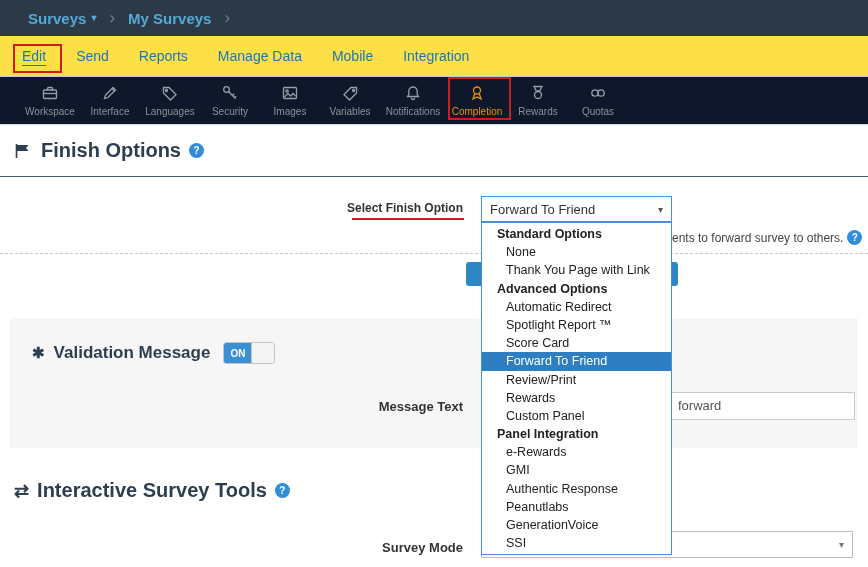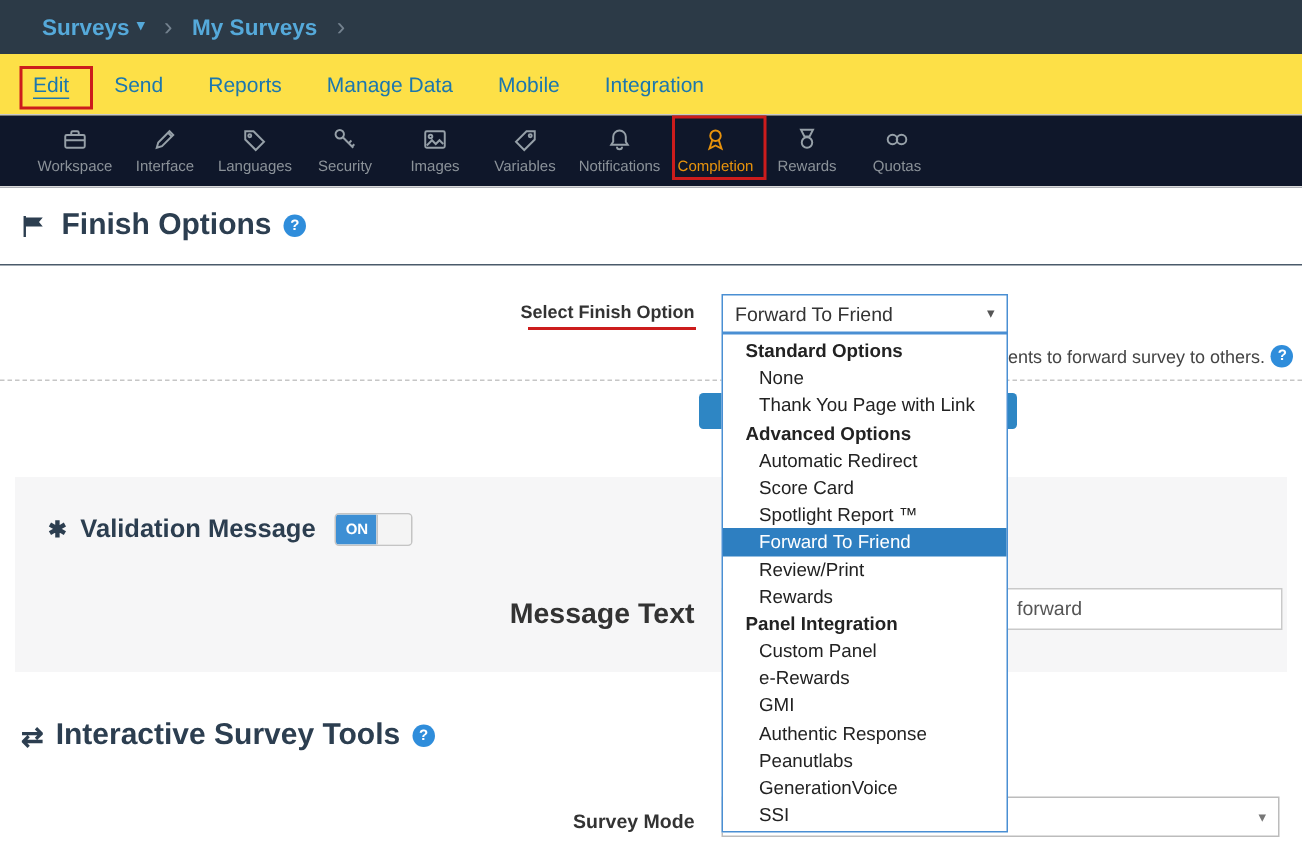--- a/index.html
+++ b/index.html
@@ -35,21 +35,21 @@
   .heading-icon{color:var(--heading_text,#2c3e50);display:flex;align-items:center;}
   .glyph-icon{font-size:18px;font-weight:700;color:var(--heading_text,#2c3e50);line-height:1;}
   .heading-title{font-size:20px;font-weight:700;color:var(--heading_text,#2c3e50);}
   .help-badge{width:15px;height:15px;border-radius:50%;background:var(--accent_blue,#2f8ddb);color:#fff;font-size:10px;font-weight:700;display:flex;align-items:center;justify-content:center;cursor:pointer;flex:0 0 auto;}
   .rule{position:absolute;left:0;width:100%;border-top:1px solid #4a5a6a;}
   #rule-finish{top:176px;}
 
   
   .field-label{position:absolute;text-align:right;font-weight:700;color:#333;z-index:3;}
   #select-finish-label{top:201px;left:240px;width:223px;font-size:12px;}
-  #message-text-label{top:399px;left:300px;width:163px;font-size:19px;}
+  #message-text-label{top:399px;left:300px;width:163px;font-size:13px;}
   #survey-mode-label{top:540px;left:300px;width:163px;font-size:13px;}
 
   
   .select-box{position:absolute;top:196px;left:481px;width:191px;height:26px;background:#fff;border:1px solid #4a8fd3;z-index:21;display:flex;align-items:center;padding:0 8px;font-size:13px;color:#333;cursor:pointer;}
   .select-box .sel-caret{margin-left:auto;font-size:10px;color:#555;}
 
   
   .help-fragment{position:absolute;top:230px;left:672px;font-size:12px;color:#444;display:flex;align-items:center;gap:4px;z-index:5;white-space:nowrap;}
 
   .dashed-rule{position:absolute;top:253px;left:0;width:100%;border-top:1px dashed #c6c6c6;z-index:1;}
@@ -260,27 +260,27 @@
     <span>Forward To Friend</span>
     <span class="sel-caret">▾</span>
   </div>
 
   <div class="dd-list">
     <div class="dd-row header">Standard Options</div>
     <div class="dd-row">None</div>
     <div class="dd-row">Thank You Page with Link</div>
     <div class="dd-row header">Advanced Options</div>
     <div class="dd-row">Automatic Redirect</div>
+    <div class="dd-row">Spotlight Report ™</div>
     <div class="dd-row">Score Card</div>
-    <div class="dd-row">Spotlight Report ™</div>
     <div class="dd-row selected">Forward To Friend</div>
     <div class="dd-row">Review/Print</div>
     <div class="dd-row">Rewards</div>
+    <div class="dd-row">Custom Panel</div>
     <div class="dd-row header">Panel Integration</div>
-    <div class="dd-row">Custom Panel</div>
     <div class="dd-row">e-Rewards</div>
     <div class="dd-row">GMI</div>
     <div class="dd-row">Authentic Response</div>
     <div class="dd-row">Peanutlabs</div>
     <div class="dd-row">GenerationVoice</div>
     <div class="dd-row">SSI</div>
   </div>
 
   <div class="annotation" id="ann-edit"></div>
   <div class="annotation" id="ann-completion"></div>

